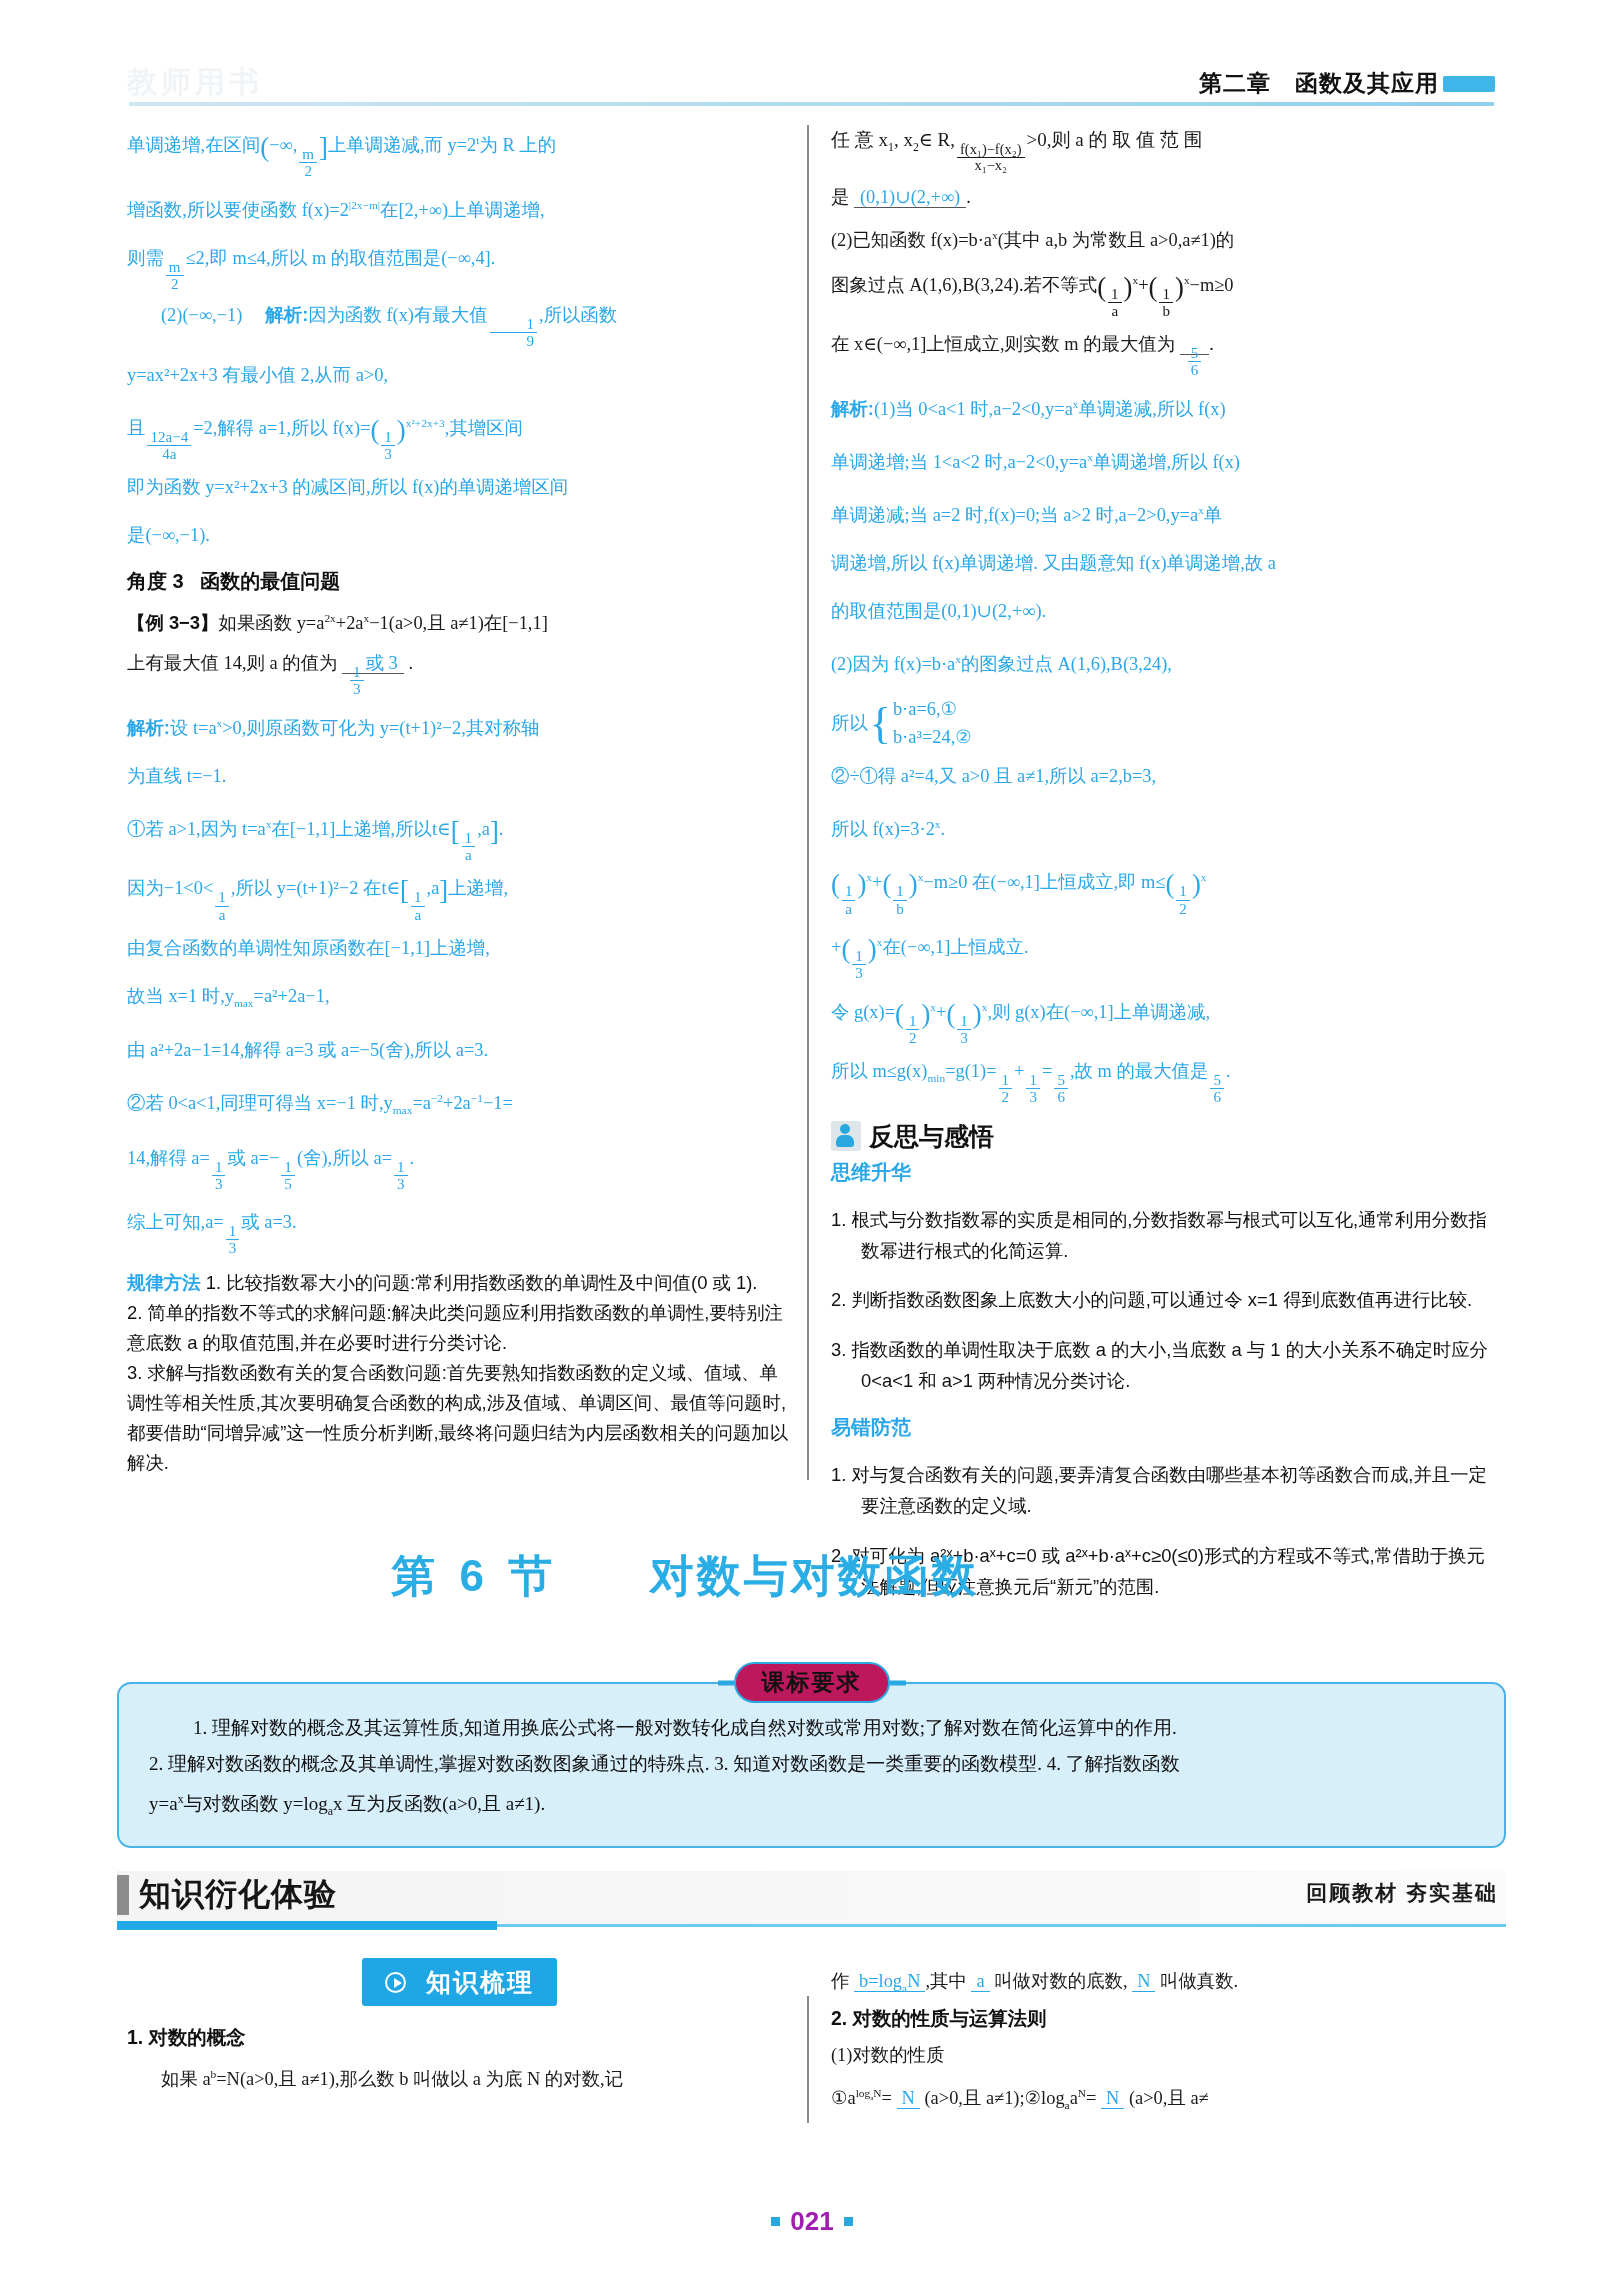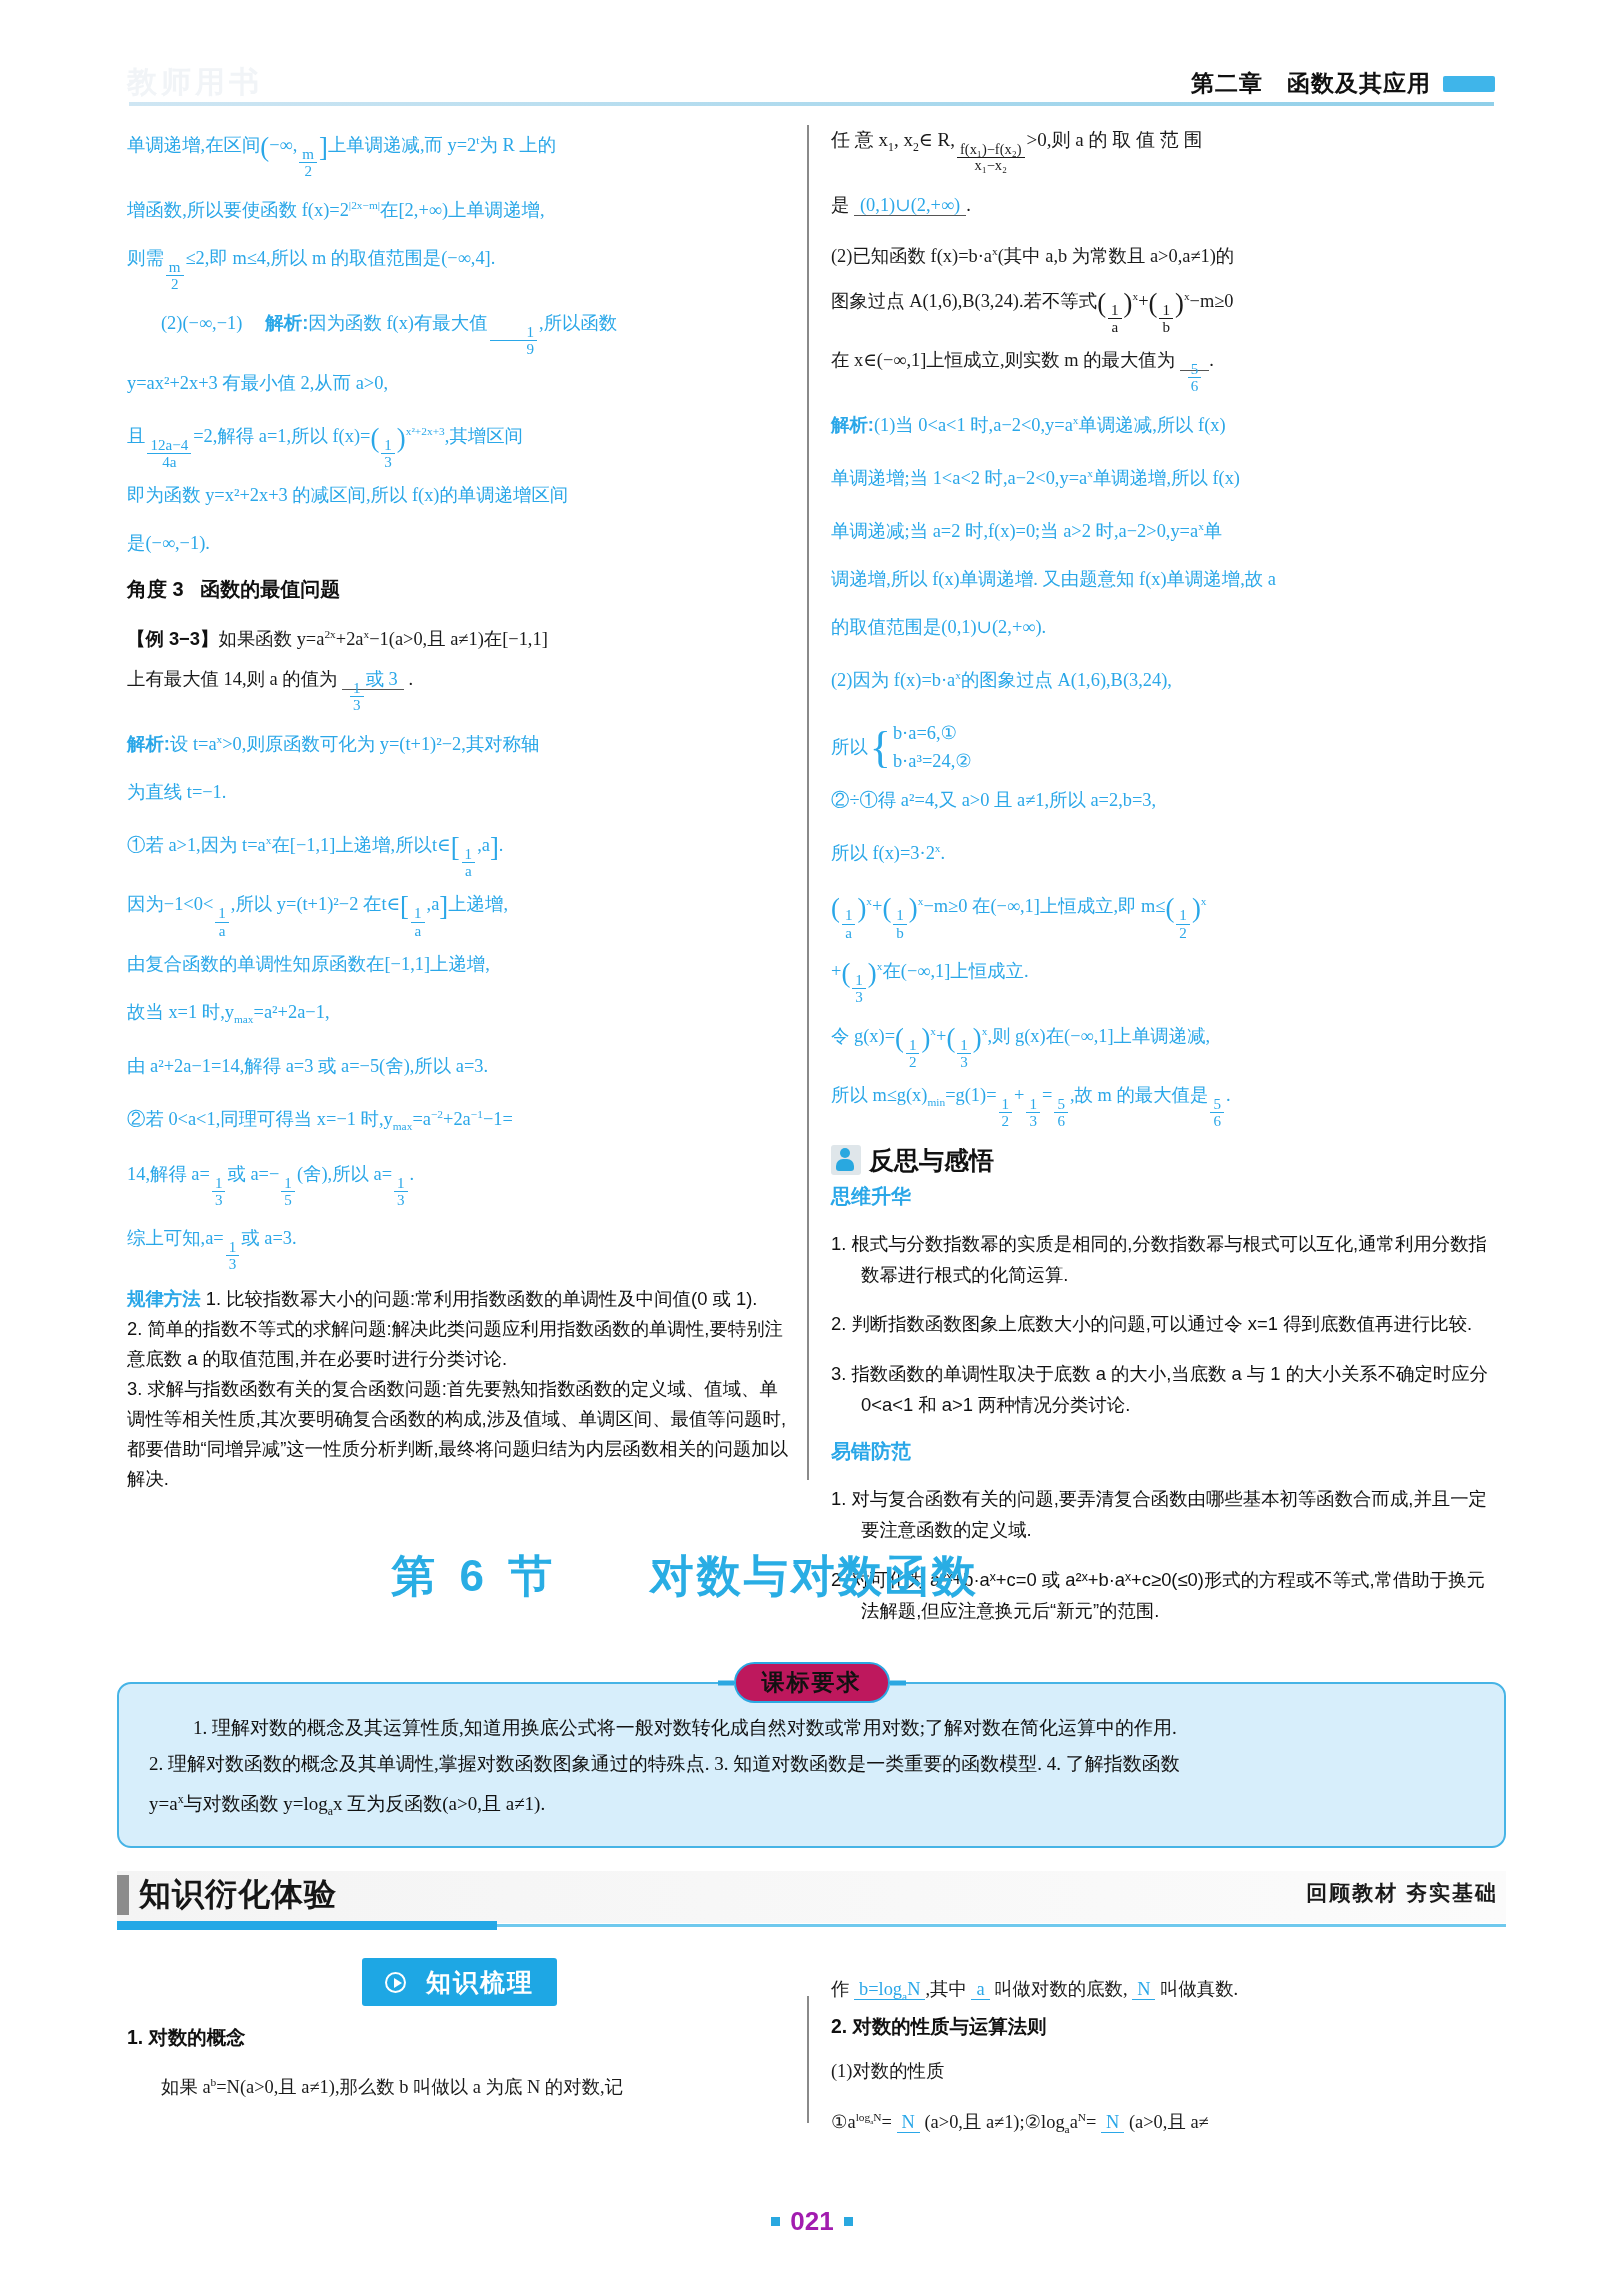--- a/index.html
+++ b/index.html
@@ -18,21 +18,21 @@
   .hdr {
     position:absolute; left:0; top:52px; width:1624px; height:56px;
   }
   .hdr-watermark {
     position:absolute; left:127px; top:10px;
     font-size:30px; font-weight:bold; color:#f1f4f7;
     letter-spacing:4px;
   }
   .hdr-right {
     position:absolute; right:129px; top:16px;
-    display:flex; align-items:center; gap:12px;
+    display:flex; align-items:center; gap:4px;
   }
   .hdr-title {
     font-size:23px; font-weight:bold; color:#111;
     font-family:"Liberation Sans","DejaVu Sans",sans-serif;
     letter-spacing:1px;
   }
   .hdr-tab {
     width:52px; height:16px; background:#3fb5ea; border-radius:2px;
   }
   .hdr-rule {
@@ -45,21 +45,21 @@
     position:absolute; left:127px; top:117px; width:1369px; height:1393px;
   }
   .col { position:absolute; top:0; width:665px; }
   .col-l { left:0; }
   .col-r { left:704px; }
   .divider {
     position:absolute; left:680px; top:8px; width:2px; height:1355px;
     background:#8a8a8a;
   }
 
-  p.t { margin:16px 0 2px 0; font-size:18.4px; line-height:30px; }
+  p.t { margin:8px 0 2px 0; font-size:18.4px; line-height:30px; }
   p.tw { margin:0 0 2px 0; font-size:18.4px; line-height:46px; }
   .blue { color:#2aa7e8; }
   .ind { text-indent:34px; }
   .frac {
     display:inline-flex; flex-direction:column; vertical-align:-0.52em;
     text-align:center; margin:0 2px; line-height:1.08; font-size:0.82em;
   }
   .frac .num { border-bottom:1.3px solid currentColor; padding:0 3px; }
   .frac .den { padding:0 3px; }
   sup.s { font-size:0.62em; vertical-align:super; }

